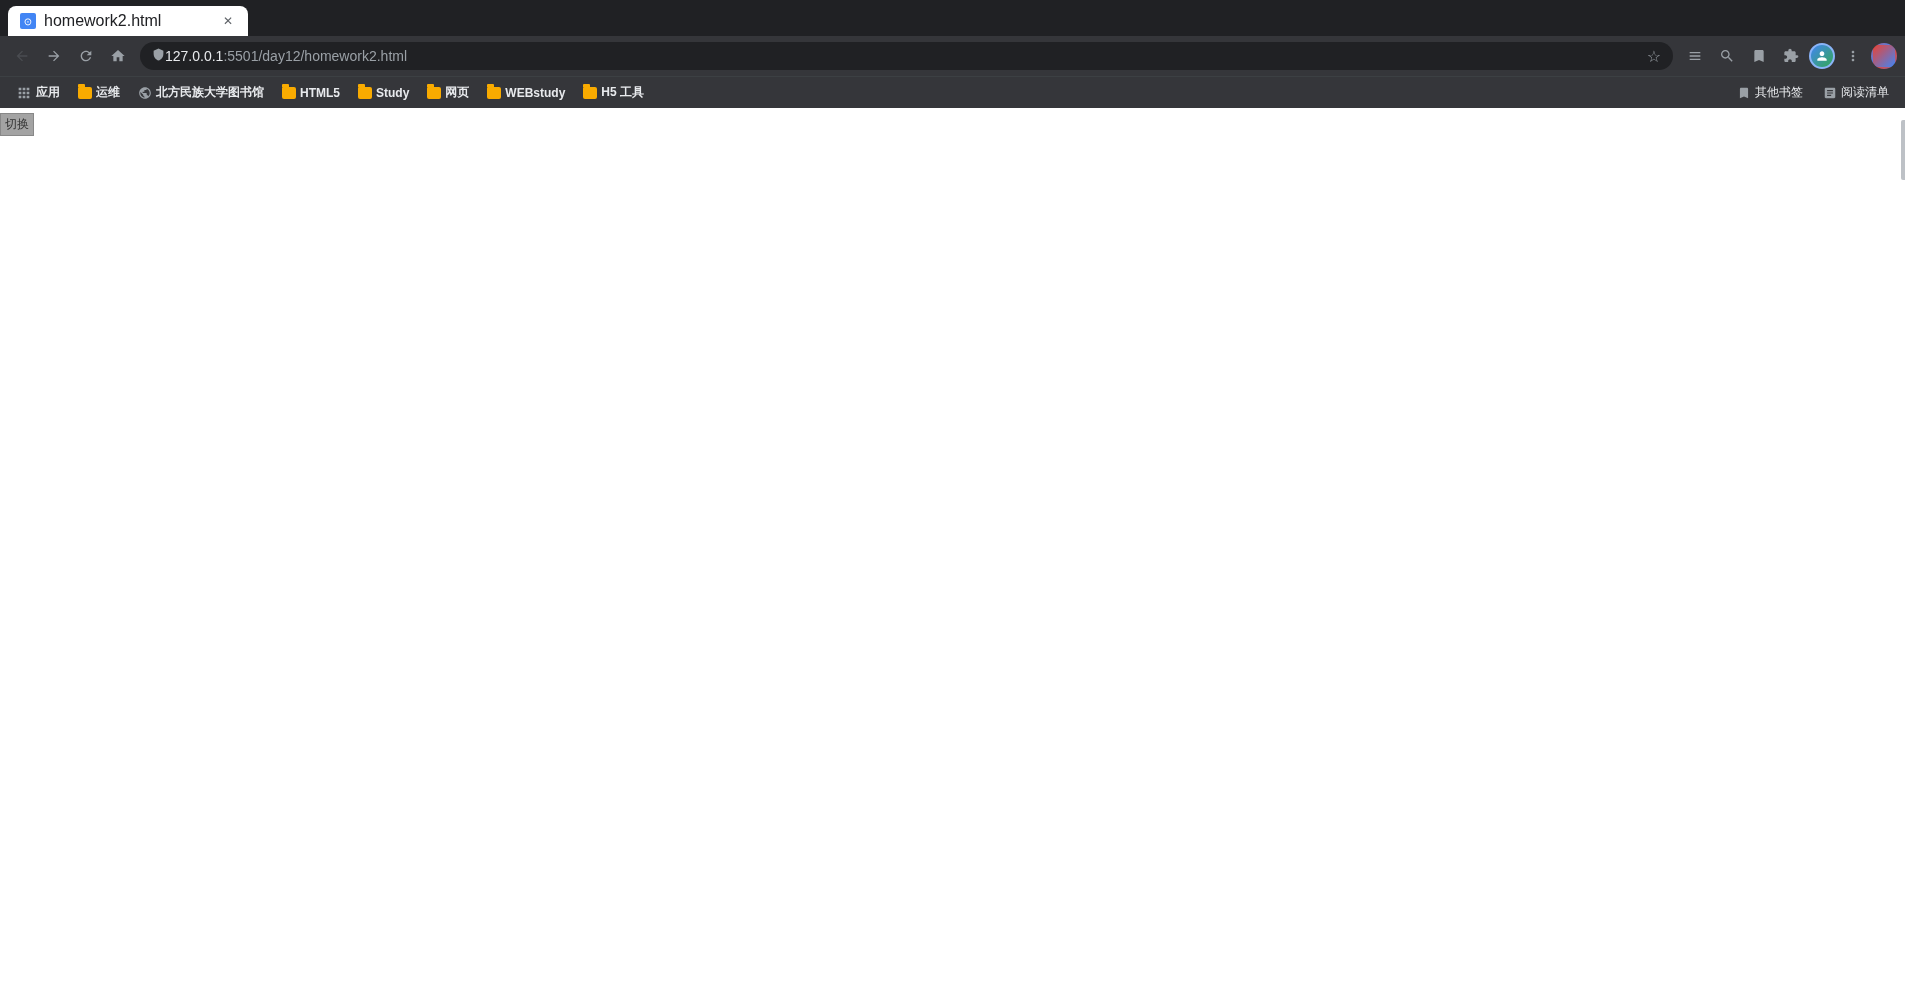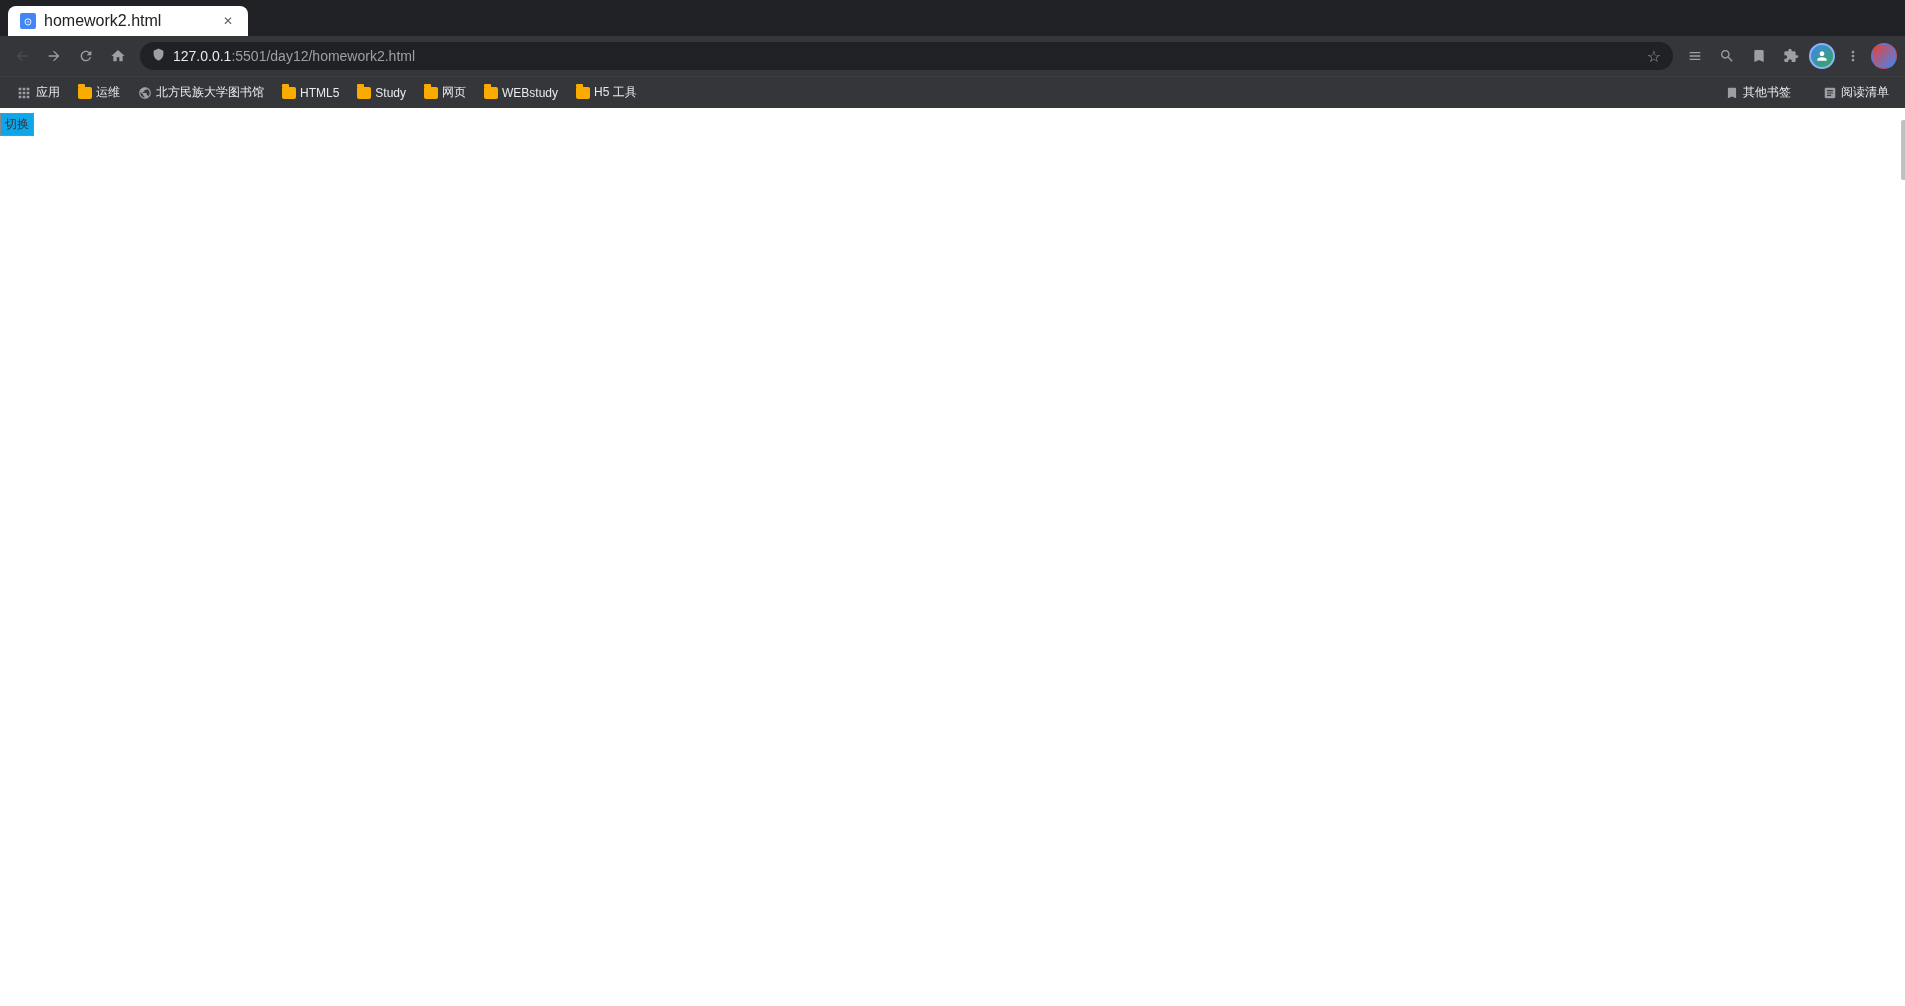--- a/index.html
+++ b/index.html
@@ -105,21 +105,20 @@
     }
 
     .address-bar {
       flex: 1;
       height: 28px;
       background: #202124;
       border-radius: 14px;
       display: flex;
       align-items: center;
       padding: 0 12px;
-      gap: 8px;
       margin: 0 4px;
     }
 
     .address-icon {
       color: #9aa0a6;
       font-size: 13px;
     }
 
     .address-text {
       flex: 1;
@@ -175,20 +174,21 @@
     .bookmark-item {
       display: flex;
       align-items: center;
       gap: 4px;
       padding: 4px 8px;
       border-radius: 4px;
       cursor: pointer;
       color: #e8eaed;
       font-size: 12px;
       white-space: nowrap;
+      font-weight: bold;
     }
 
     .bookmark-folder-icon {
       width: 14px;
       height: 12px;
       background: #f9ab00;
       border-radius: 1px 2px 2px 2px;
       position: relative;
       flex-shrink: 0;
     }
@@ -201,21 +201,21 @@
       width: 7px;
       height: 3px;
       background: #f9ab00;
       border-radius: 1px 1px 0 0;
     }
 
     .bookmarks-right {
       margin-left: auto;
       display: flex;
       align-items: center;
-      gap: 16px;
+      gap: 4px;
     }
 
     .bookmarks-right-item {
       display: flex;
       align-items: center;
       gap: 4px;
       padding: 4px 8px;
       border-radius: 4px;
       cursor: pointer;
       color: #e8eaed;
@@ -228,21 +228,21 @@
       min-height: 900px;
       background: #fff;
       position: relative;
     }
 
     .page-button {
       position: absolute;
       top: 5px;
       left: 0;
       border: 1px solid #888;
-      background: #0ea5e9;
+      background: #a3a3a3;
       padding: 2px 4px;
       font-size: 12px;
       cursor: pointer;
       color: #333;
     }
 
     
     .right-handle {
       position: fixed;
       right: 0;

